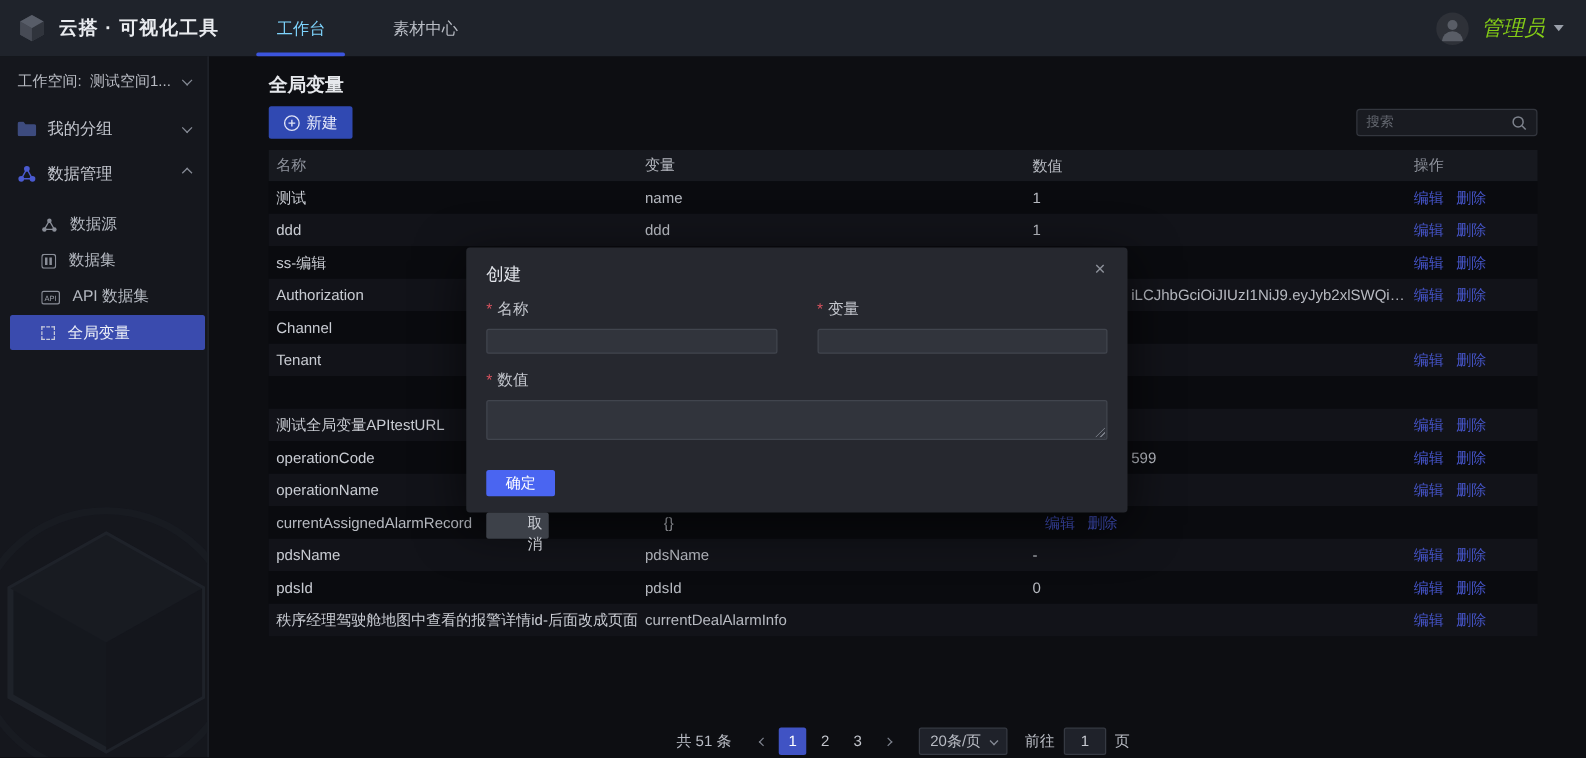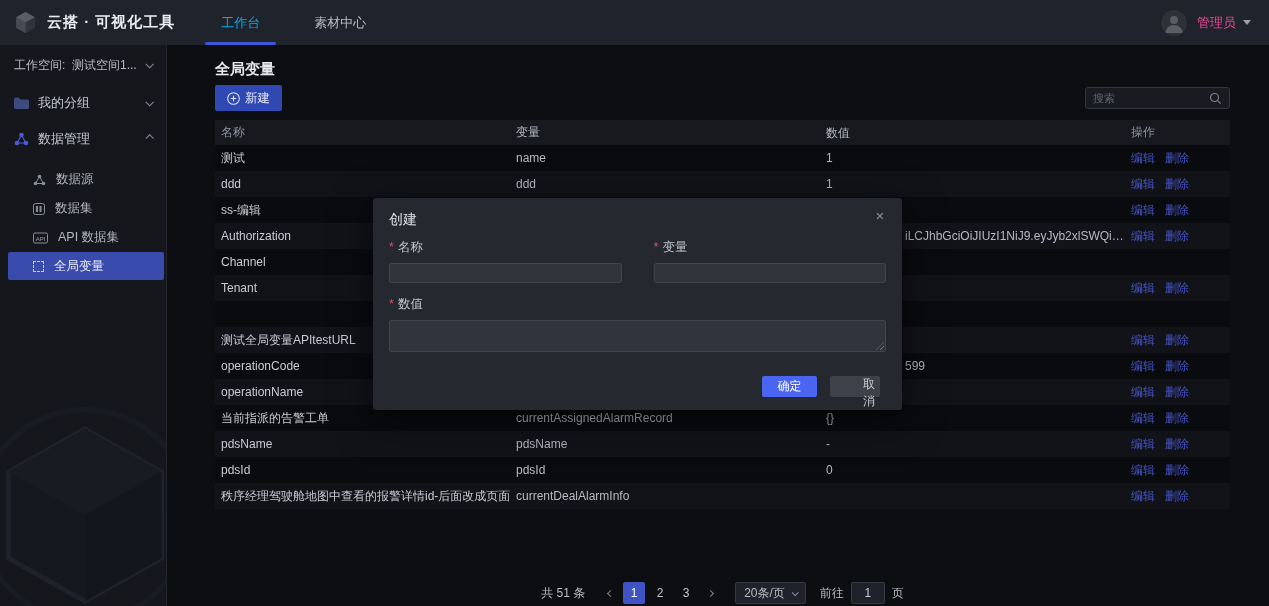--- a/index.html
+++ b/index.html
@@ -6,25 +6,25 @@
   html,body { width:1269px; height:606px; }
   body { font-family:"Liberation Sans","DejaVu Sans",sans-serif; background:#0d0e12; color:#c6c9d0; overflow:hidden; }
   .screen { position:relative; width:1269px; height:606px; overflow:hidden; }
 
   
   .topbar { position:absolute; top:0; left:0; right:0; height:45px; background:#1f232b; display:flex; align-items:center; padding-left:13px; z-index:3; }
   .brand { display:flex; align-items:center; }
   .brand-title { color:#e9ebef; font-size:15px; font-weight:bold; margin-left:9px; letter-spacing:1px; }
   .top-tabs { display:flex; margin-left:30px; height:45px; }
   .top-tab { position:relative; display:flex; align-items:center; padding:0 16px; margin-right:22px; font-size:13px; color:#b9bdc5; cursor:pointer; }
-  .top-tab.active { color:#0ea5e9; }
+  .top-tab.active { color:#7dd3fc; }
   .top-tab.active::after { content:""; position:absolute; left:0; right:0; bottom:0; height:3px; background:var(--tab-underline,#3c55dd); border-radius:2px; }
   .top-user { margin-left:auto; margin-right:18px; display:flex; align-items:center; }
   .avatar { width:26px; height:26px; border-radius:50%; background:#2e3138; display:flex; align-items:center; justify-content:center; overflow:hidden; }
-  .user-name { font-size:13px; color:#ec4899; margin:0 7px 0 10px; }
+  .user-name { font-size:17px; color:#84cc16; margin:0 7px 0 10px;font-style:italic; }
   .caret-down { width:0; height:0; border-left:4px solid transparent; border-right:4px solid transparent; border-top:5px solid #9aa0aa; }
 
   
   .sidebar { position:absolute; top:45px; left:0; bottom:0; width:167px; background:#15171d; border-right:1px solid #23262e; z-index:2; overflow:hidden; }
   .ws-row { height:40px; display:flex; align-items:center; padding:0 14px; font-size:12px; color:#b8bbc3; cursor:pointer; }
   .ws-text { white-space:nowrap; overflow:hidden; }
   .ws-row .chev { margin-left:auto; }
   .chev { width:6px; height:6px; border-right:1.4px solid #868b96; border-bottom:1.4px solid #868b96; display:inline-block; }
   .chev.down { transform:rotate(45deg) translateY(-1px); }
   .chev.up { transform:rotate(-135deg) translateY(1px); }
@@ -82,21 +82,21 @@
   .modal-close { position:absolute; top:9px; right:13px; width:18px; height:18px; line-height:18px; text-align:center; color:#8e929b; font-size:15px; cursor:pointer; }
   .field-row { display:flex; gap:32px; margin-top:12px; }
   .field { flex:1; }
   .field-label { font-size:12.5px; color:#c3c6cd; height:15px; line-height:15px; margin-bottom:8px; display:flex; align-items:center; }
   .req { color:var(--required-mark,#d9535f); margin-right:4px; }
   .m-input { width:100%; height:20px; background:#31343c; border:1px solid #41454e; border-radius:2px; color:#d5d8de; font-size:12px; padding:0 7px; outline:none; font-family:inherit; }
   .field-block { margin-top:14px; }
   .m-textarea-wrap { position:relative; }
   .m-textarea { width:100%; height:32px; background:#31343c; border:1px solid #41454e; border-radius:2px; color:#d5d8de; font-size:12px; padding:4px 7px; resize:none; outline:none; font-family:inherit; display:block; }
   .resize-handle { position:absolute; right:2px; bottom:2px; width:8px; height:8px; background:repeating-linear-gradient(135deg, transparent 0 2px, #767a84 2px 3px); clip-path:polygon(100% 0, 100% 100%, 0 100%); }
-  .modal-footer { margin-top:24px; display:flex; justify-content:flex-end; gap:13px; padding-right:6px; }
+  .modal-footer { margin-top:24px; display:flex; justify-content:flex-end; gap:13px; padding-right:6px;flex-direction:column; }
   .btn-ok { width:55px; height:21px; background:var(--modal-primary-button,#4a65f1); color:#fff; border:none; border-radius:2px; font-size:12px; cursor:pointer; font-family:inherit; }
   .btn-cancel { width:50px; height:21px; background:#3d4149; color:#c9ccd3; border:none; border-radius:2px; font-size:12px; cursor:pointer; font-family:inherit;padding-left:28px; }
 </style>
 </head>
 <body>
 
 <div class="screen">
 
   <div class="topbar">
     <div class="brand">
@@ -323,21 +323,20 @@
           <div class="trow">
             <div class="cell c-name">operationName</div>
             <div class="cell c-var"></div>
             <div class="cell c-val masked"></div>
             <div class="cell c-ops">
               <span class="link">编辑</span>
               <span class="link">删除</span>
             </div>
           </div>
           <div class="trow">
-            <div class="cell c-name">当前指派的告警工单</div>
             <div class="cell c-var">currentAssignedAlarmRecord</div>
             <div class="cell c-val">{}</div>
             <div class="cell c-ops">
               <span class="link">编辑</span>
               <span class="link">删除</span>
             </div>
           </div>
           <div class="trow">
             <div class="cell c-name">pdsName</div>
             <div class="cell c-var">pdsName</div>

